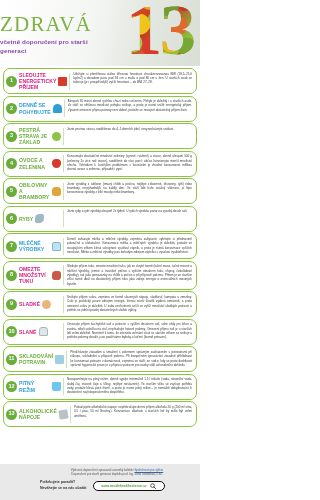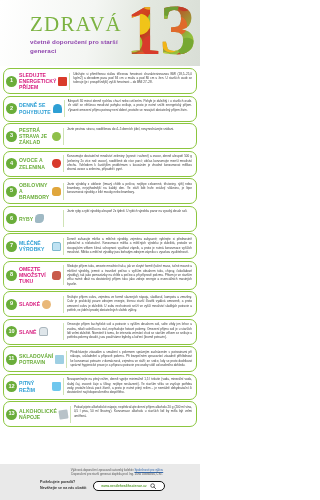--- a/index.html
+++ b/index.html
@@ -14,21 +14,21 @@
   
   .header {
     position: relative;
     width: 200px;
     height: 66px;
     background: linear-gradient(100deg, #ffffff 0%, #f4f6f3 45%, #e3e8e0 70%, #d9ded6 100%);
     overflow: hidden;
   }
   .brand-wrap {
     position: absolute;
-    left: 30px;
+    left: 0;
     top: 14px;
     width: 130px;
   }
   .brand-title {
     font-family: "Liberation Serif", serif;
     font-size: 21px;
     letter-spacing: 1.2px;
     color: #7cb342;
     line-height: 1;
     font-weight: 400;

